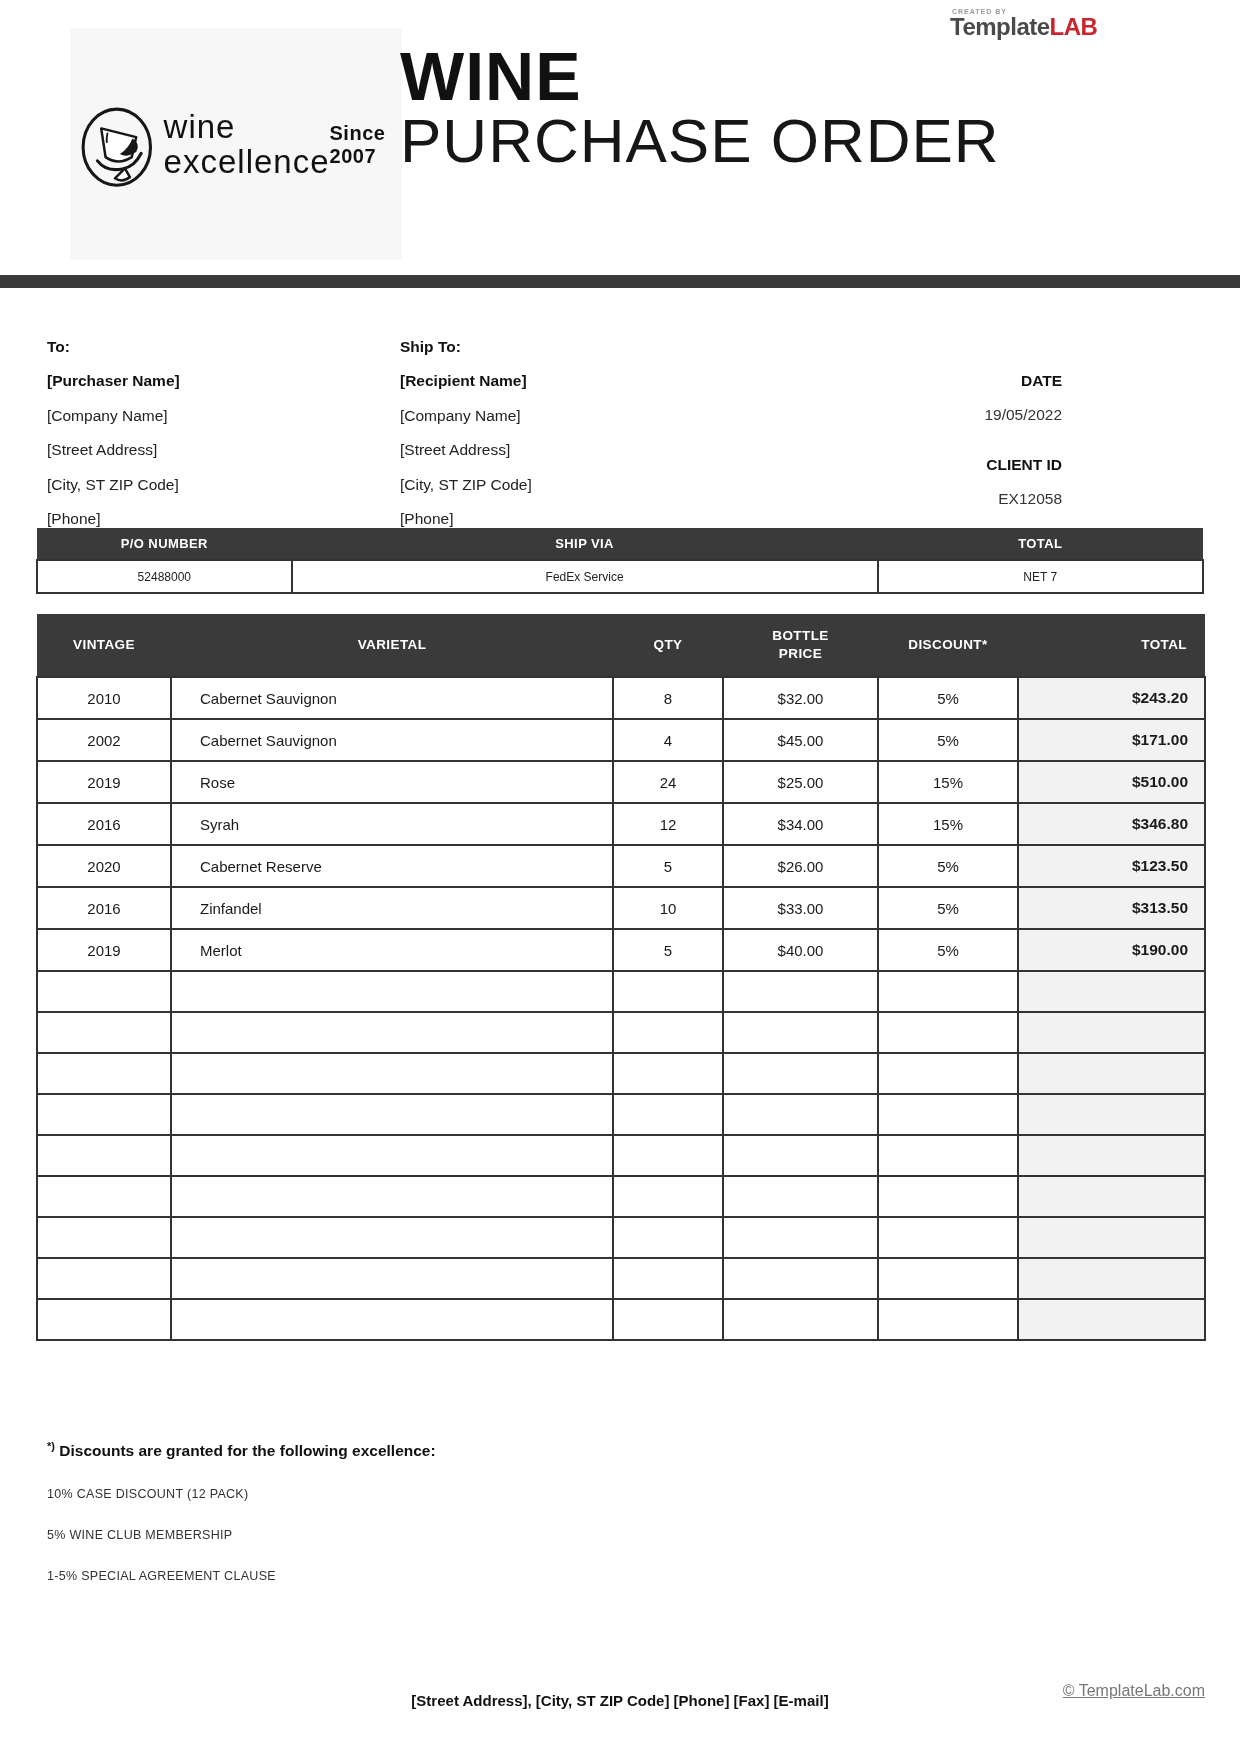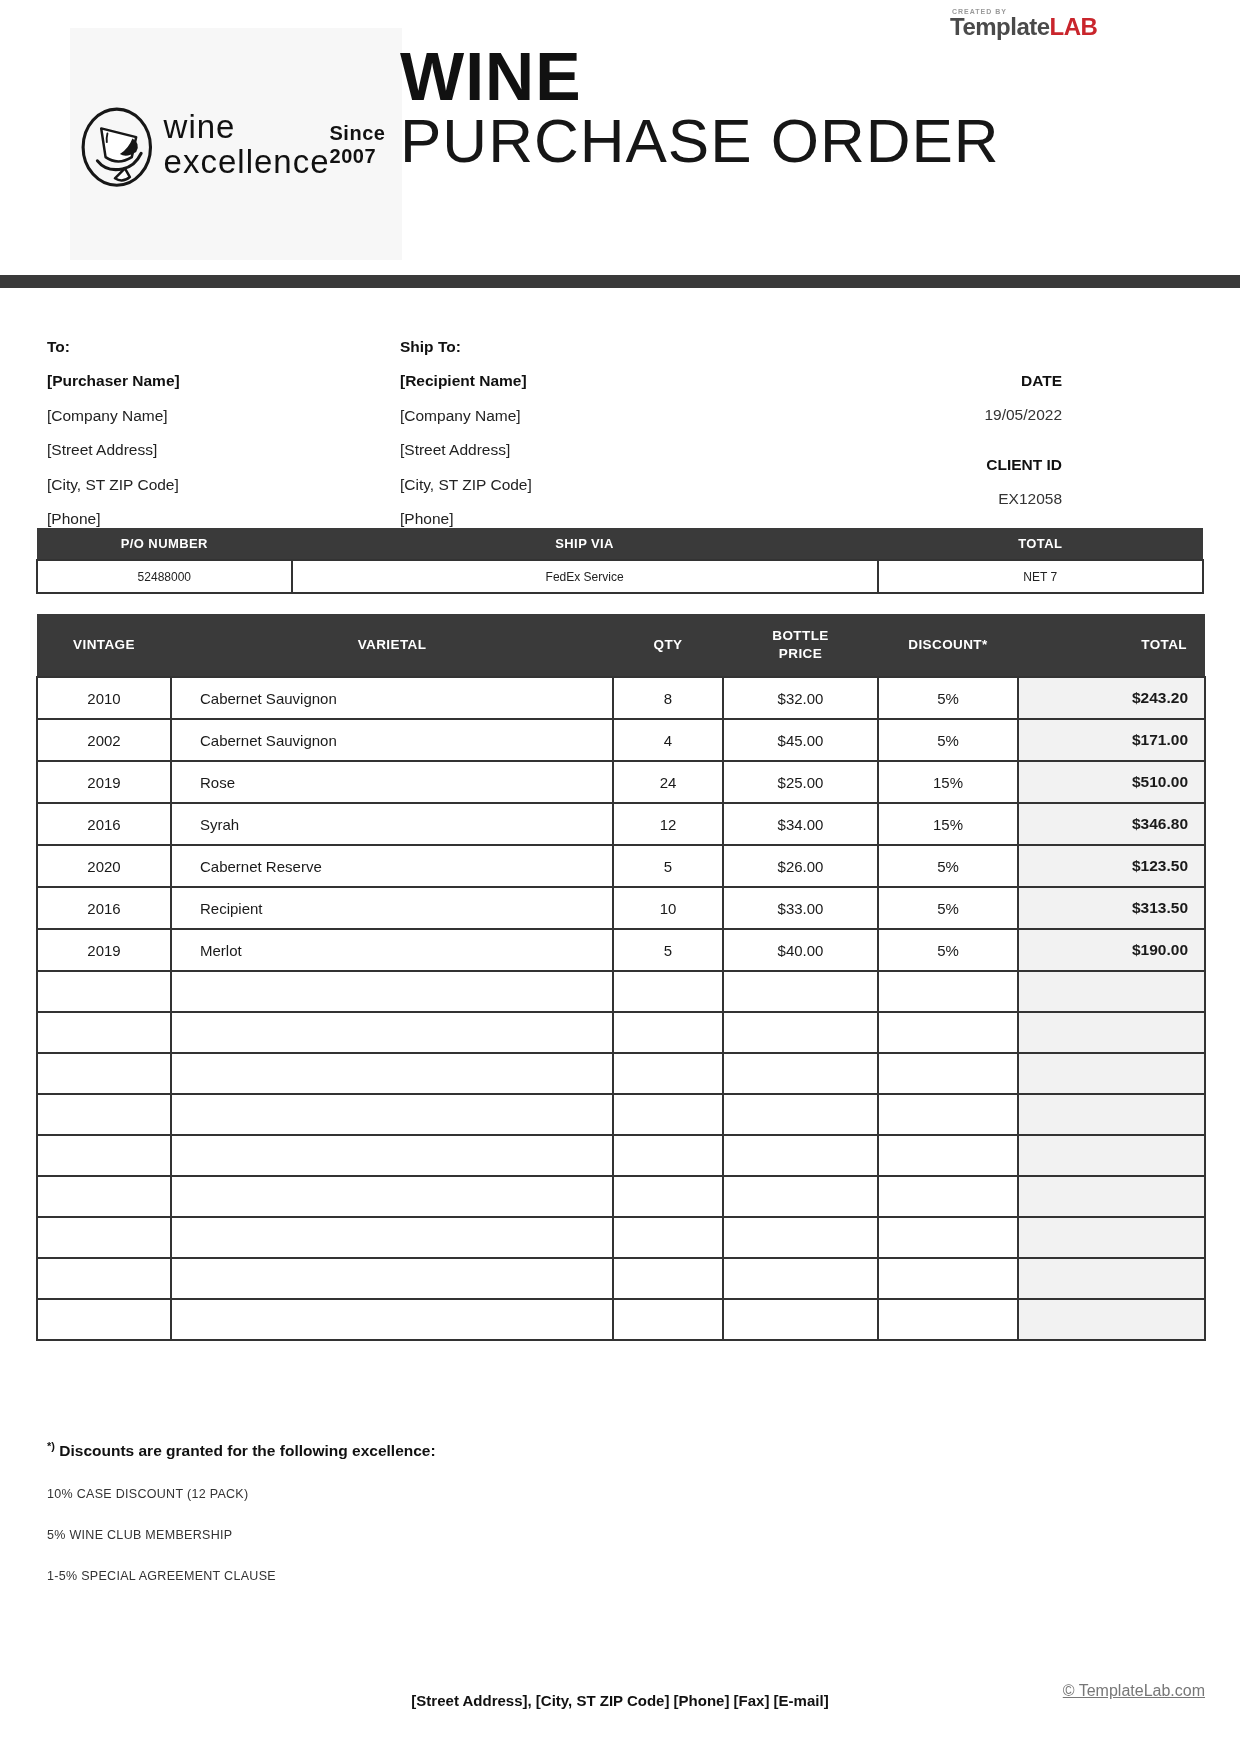--- a/index.html
+++ b/index.html
@@ -199,21 +199,21 @@
         <tr class="filled">
           <td class="c0">2020</td>
           <td class="c1">Cabernet Reserve</td>
           <td class="c2">5</td>
           <td class="c3">$26.00</td>
           <td class="c4">5%</td>
           <td class="c5">$123.50</td>
         </tr>
         <tr class="filled">
           <td class="c0">2016</td>
-          <td class="c1">Recipient</td>
+          <td class="c1">Zinfandel</td>
           <td class="c2">10</td>
           <td class="c3">$33.00</td>
           <td class="c4">5%</td>
           <td class="c5">$313.50</td>
         </tr>
         <tr class="filled">
           <td class="c0">2019</td>
           <td class="c1">Merlot</td>
           <td class="c2">5</td>
           <td class="c3">$40.00</td>

